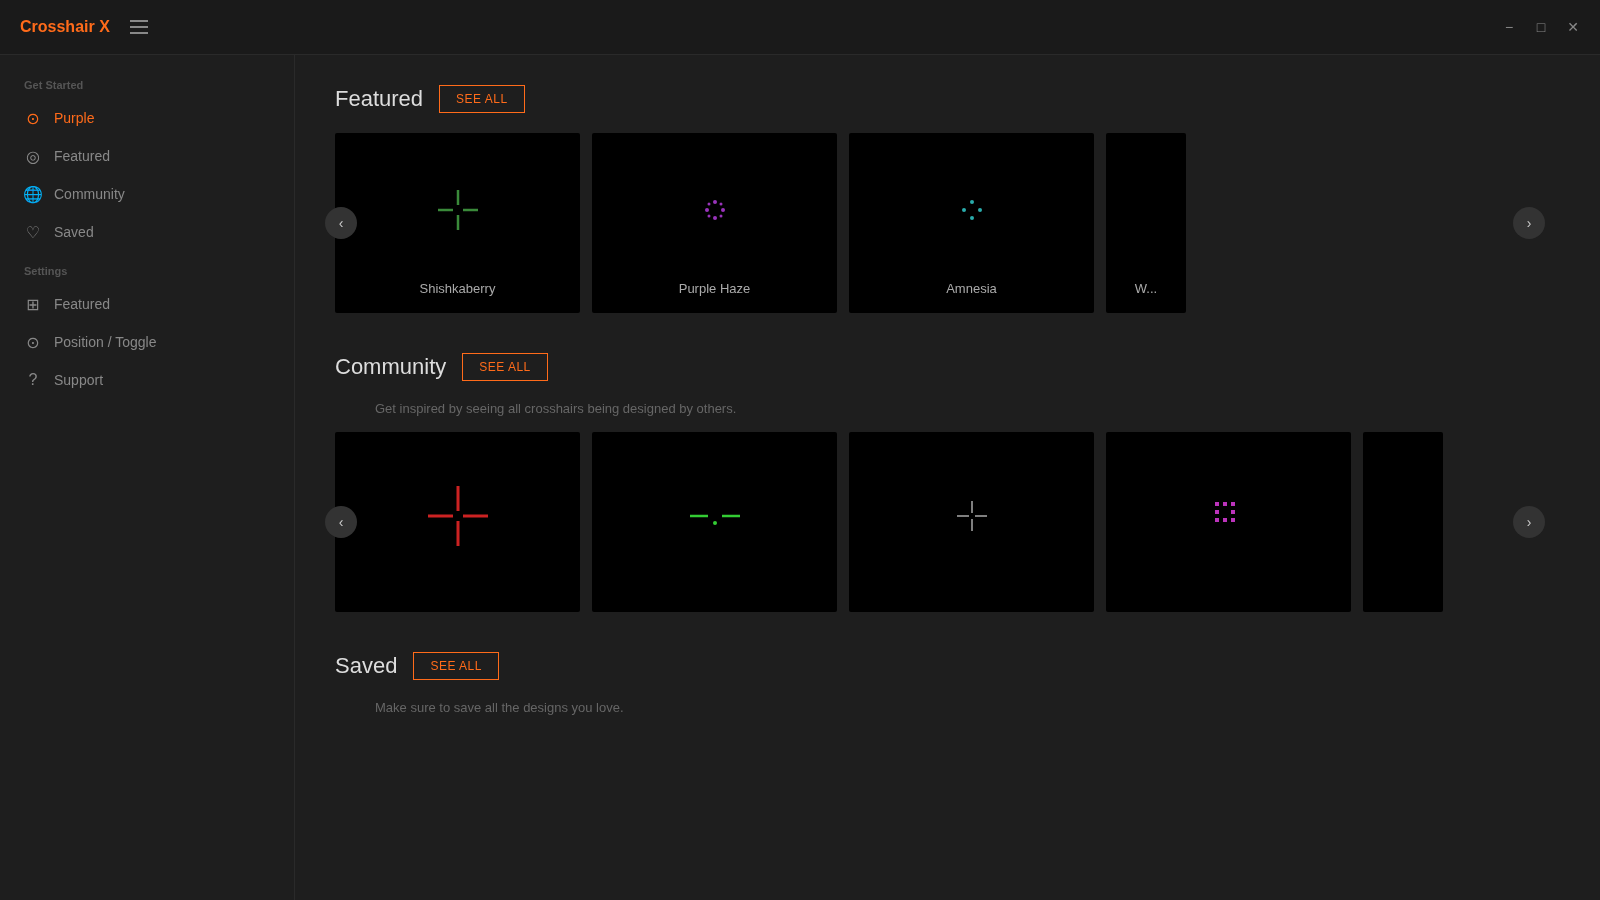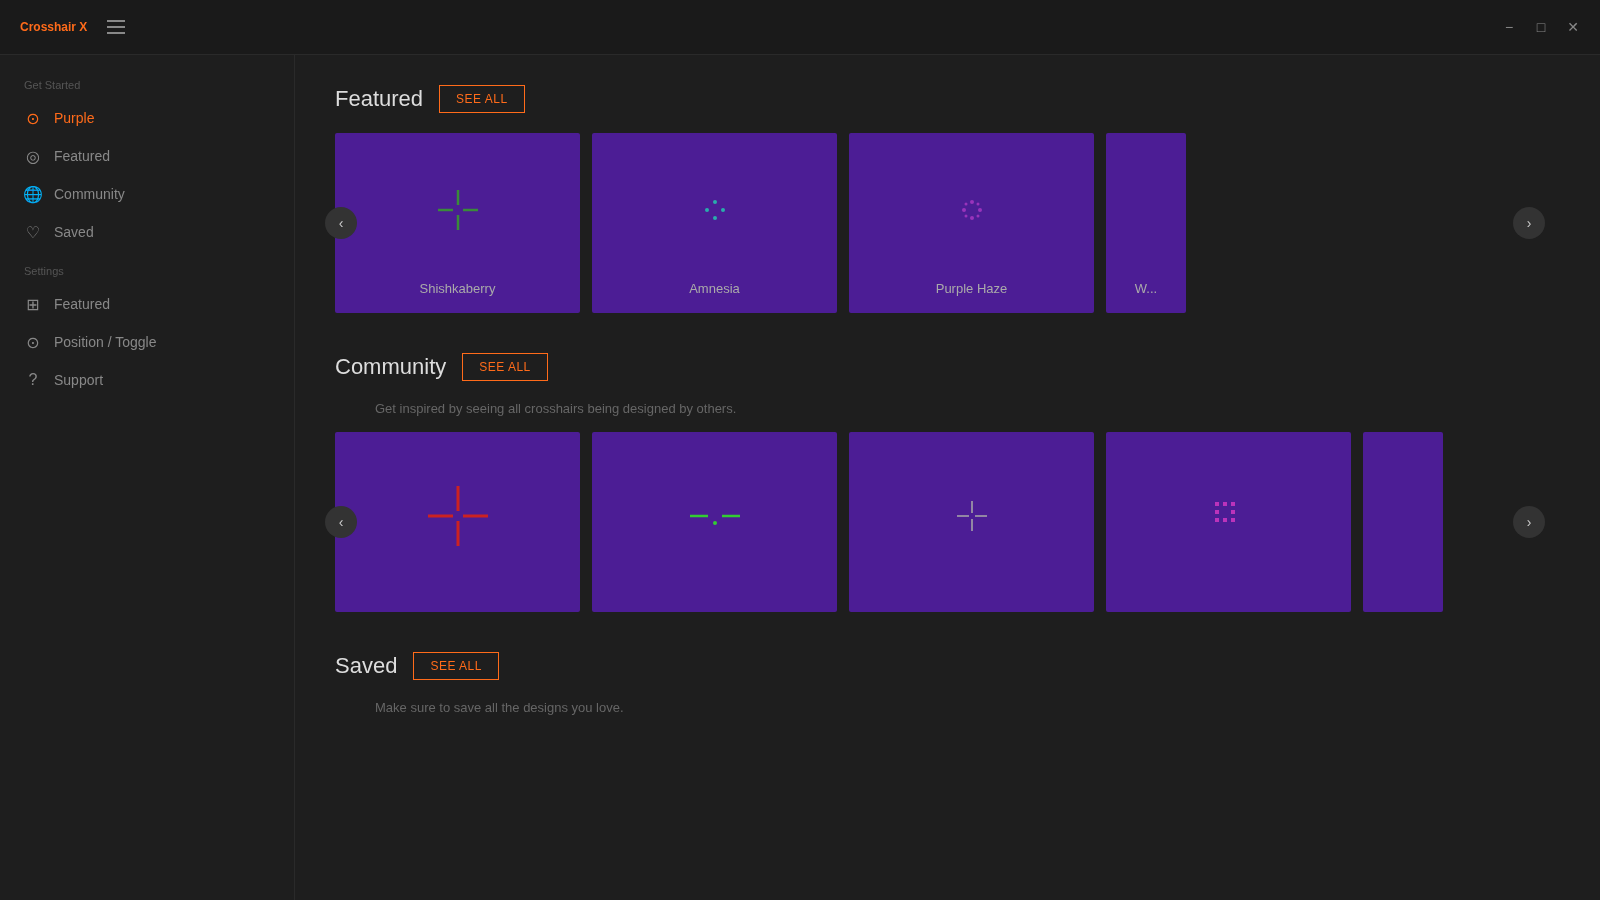--- a/index.html
+++ b/index.html
@@ -24,21 +24,21 @@
       padding: 0 20px;
       border-bottom: 1px solid #2a2a2a;
       flex-shrink: 0;
     }
     .titlebar-left {
       display: flex;
       align-items: center;
       gap: 20px;
     }
     .app-title {
-      font-size: 12px;
+      font-size: 16px;
       font-weight: 700;
       color: #fff;
     }
     .app-title span {
       color: #ff6b1a;
     }
     .hamburger-icon {
       display: flex;
       flex-direction: column;
       gap: 4px;
@@ -84,20 +84,21 @@
       flex-shrink: 0;
       overflow-y: auto;
     }
     .sidebar-section-label {
       font-size: 11px;
       color: #555;
       padding: 0 24px;
       margin-bottom: 8px;
       text-transform: none;
       letter-spacing: 0;
+      font-weight: bold;
     }
     .sidebar-item {
       display: flex;
       align-items: center;
       gap: 12px;
       padding: 10px 24px;
       cursor: pointer;
       color: #888;
       font-size: 14px;
       transition: background 0.15s;
@@ -154,21 +155,21 @@
       margin-bottom: 40px;
     }
     .carousel {
       display: flex;
       gap: 12px;
       overflow: hidden;
     }
     .crosshair-card {
       width: 245px;
       height: 180px;
-      background: #4c1d95;
+      background: #000000;
       flex-shrink: 0;
       display: flex;
       flex-direction: column;
       align-items: center;
       justify-content: center;
       cursor: pointer;
       position: relative;
       border-radius: 2px;
     }
     .crosshair-canvas {
@@ -309,46 +310,46 @@
             </svg>
           </div>
           <div class="crosshair-label">Shishkaberry</div>
         </div>
 
 
         <div class="crosshair-card">
           <div class="crosshair-canvas">
             <svg width="60" height="60" class="crosshair">
 
-              <circle cx="30" cy="22" r="2" fill="#2aacac"></circle>
-              <circle cx="30" cy="38" r="2" fill="#2aacac"></circle>
-              <circle cx="22" cy="30" r="2" fill="#2aacac"></circle>
-              <circle cx="38" cy="30" r="2" fill="#2aacac"></circle>
-            </svg>
-          </div>
-          <div class="crosshair-label">Amnesia</div>
-        </div>
-
-        <div class="crosshair-card">
-          <div class="crosshair-canvas">
-            <svg width="60" height="60" class="crosshair">
-
               <circle cx="30" cy="22" r="2" fill="#9933bb"></circle>
               <circle cx="30" cy="38" r="2" fill="#9933bb"></circle>
               <circle cx="22" cy="30" r="2" fill="#9933bb"></circle>
               <circle cx="38" cy="30" r="2" fill="#9933bb"></circle>
               <circle cx="24" cy="24" r="1.5" fill="#9933bb"></circle>
               <circle cx="36" cy="24" r="1.5" fill="#9933bb"></circle>
               <circle cx="24" cy="36" r="1.5" fill="#9933bb"></circle>
               <circle cx="36" cy="36" r="1.5" fill="#9933bb"></circle>
             </svg>
           </div>
           <div class="crosshair-label">Purple Haze</div>
         </div>
 
+        <div class="crosshair-card">
+          <div class="crosshair-canvas">
+            <svg width="60" height="60" class="crosshair">
+
+              <circle cx="30" cy="22" r="2" fill="#2aacac"></circle>
+              <circle cx="30" cy="38" r="2" fill="#2aacac"></circle>
+              <circle cx="22" cy="30" r="2" fill="#2aacac"></circle>
+              <circle cx="38" cy="30" r="2" fill="#2aacac"></circle>
+            </svg>
+          </div>
+          <div class="crosshair-label">Amnesia</div>
+        </div>
+
         <div class="crosshair-card partial">
           <div class="crosshair-canvas">
           </div>
           <div class="crosshair-label">W...</div>
         </div>
 
       </div>
       <button class="carousel-nav next">›</button>
     </div>
 

